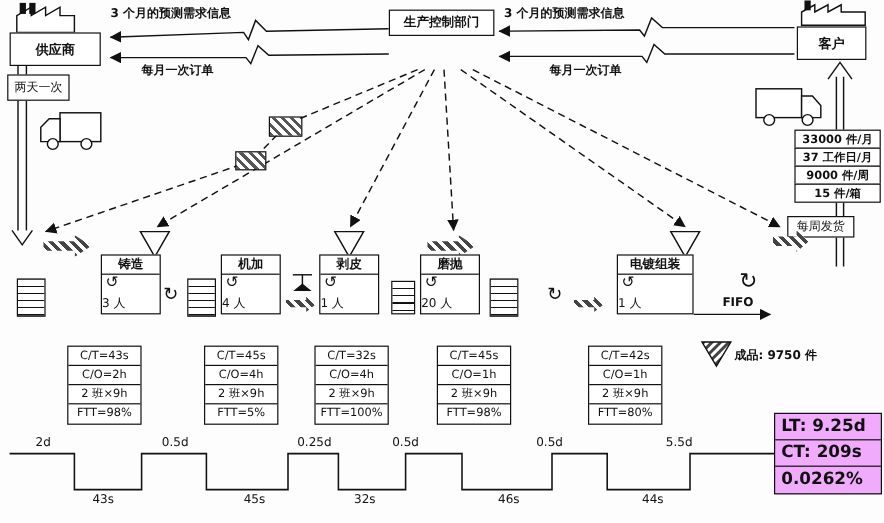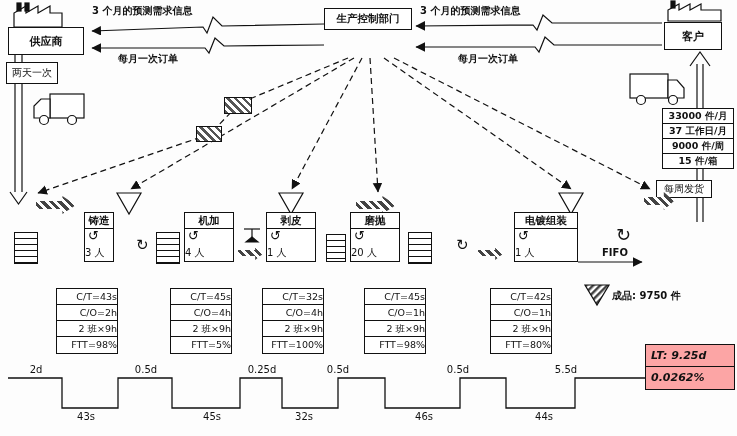--- a/index.html
+++ b/index.html
@@ -3,33 +3,33 @@
 <meta charset="utf-8">
 <style>
   *{margin:0;padding:0;box-sizing:border-box;}
   body{background:#ddd;font-family:"DejaVu Sans","Liberation Sans",sans-serif;}
   #canvas{position:relative;width:737px;height:436px;background:#fdfdfd;color:#111;overflow:hidden;}
   svg.layer{position:absolute;left:0;top:0;z-index:0;}
   .box{position:absolute;border:1px solid #111;background:#fff;display:flex;align-items:center;justify-content:center;text-align:center;z-index:2;}
   .bold{font-weight:bold;}
   .lbl{position:absolute;z-index:2;font-size:10px;white-space:nowrap;}
   .lblc{text-align:center;}
-  .databox{position:absolute;width:62px;border:1px solid #111;background:#fff;z-index:2;font-size:9.5px;text-align:right;top:288px;}
+  .databox{position:absolute;width:62px;border:1px solid #111;background:#fff;z-index:2;font-size:9.5px;text-align:center;top:288px;}
   .databox div{border-bottom:1px solid #111;height:16px;line-height:15px;}
   .databox div:last-child{border-bottom:none;}
   .proc{position:absolute;height:50px;top:212px;border:1.5px solid #111;background:#fff;z-index:2;display:flex;flex-direction:column;}
   .proc .t{font-weight:bold;font-size:10.5px;text-align:center;border-bottom:1px solid #111;height:16px;line-height:15px;white-space:nowrap;overflow:hidden;}
   .proc .b{flex:1;position:relative;font-size:10px;}
   .proc .op{position:absolute;left:3px;top:0;font-size:13px;line-height:1.1;}
   .proc .staff{position:absolute;bottom:1px;width:100%;}
   .hatchbox{position:absolute;border:1px solid #111;background:repeating-linear-gradient(45deg,#555 0 2.5px,#fff 2.5px 5.5px);z-index:2;}
   .parrow{position:absolute;background:repeating-linear-gradient(45deg,#444 0 3px,#fff 3px 6px);clip-path:polygon(0 28%,66% 28%,66% 0,100% 50%,66% 100%,66% 72%,0 72%);z-index:2;}
   .linedbox{position:absolute;width:24px;height:32px;border:1px solid #111;background:repeating-linear-gradient(180deg,#fff 0 5px,#111 5px 6px);z-index:2;}
   .circ{position:absolute;z-index:2;font-size:15px;line-height:1;}
-  .summary{position:absolute;left:645px;top:344px;width:90px;border:1.5px solid #111;background:#fca5a5;z-index:2;font-weight:bold;font-size:11px;font-style:italic;}
+  .summary{position:absolute;left:645px;top:344px;width:90px;border:1.5px solid #111;background:#f0abfc;z-index:2;font-weight:bold;font-size:14px;}
   .summary div{border-bottom:1px solid #111;height:22px;line-height:21px;padding-left:5px;}
   .summary div:last-child{border-bottom:none;}
 </style>
 </head>
 <body>
 
 <div id="canvas">
 
   <svg class="layer" width="737" height="436" viewBox="0 0 737 436">
     <defs>
@@ -129,21 +129,21 @@
   <div class="parrow" style="left:478px;top:246px;width:26px;height:14px"></div>
 
   <div class="linedbox" style="left:14px;top:232px"></div>
   <div class="linedbox" style="left:156px;top:232px"></div>
   <div class="linedbox" style="left:326px;top:234px;width:20px;height:28px"></div>
   <div class="linedbox" style="left:408px;top:232px"></div>
   <span class="circ" style="left:136px;top:238px">↻</span>
   <span class="circ" style="left:456px;top:238px">↻</span>
   <span class="circ" style="left:616px;top:226px;font-size:18px">↻</span>
 
-  <div class="proc" style="left:84px;width:30px">
+  <div class="proc" style="left:84px;width:50px">
     <div class="t">铸造</div>
     <div class="b">
         <span class="op">↺</span>
         <span class="staff">3 人</span>
       </div>
   </div>
   <div class="proc" style="left:184px;width:50px">
     <div class="t">机加</div>
     <div class="b">
         <span class="op">↺</span>
@@ -203,20 +203,21 @@
   </div>
   <div class="databox" style="left:490px">
     <div>C/T=42s</div>
     <div>C/O=1h</div>
     <div>2 班×9h</div>
     <div>FTT=80%</div>
   </div>
 
   <div class="summary">
     <div>LT: 9.25d</div>
+    <div>CT: 209s</div>
     <div>0.0262%</div>
   </div>
 
   <div class="lbl lblc" style="left:18px;top:364px;width:36px">2d</div>
   <div class="lbl lblc" style="left:128px;top:364px;width:36px">0.5d</div>
   <div class="lbl lblc" style="left:242px;top:364px;width:40px">0.25d</div>
   <div class="lbl lblc" style="left:320px;top:364px;width:36px">0.5d</div>
   <div class="lbl lblc" style="left:440px;top:364px;width:36px">0.5d</div>
   <div class="lbl lblc" style="left:548px;top:364px;width:36px">5.5d</div>
   <div class="lbl lblc" style="left:70px;top:411px;width:32px">43s</div>

